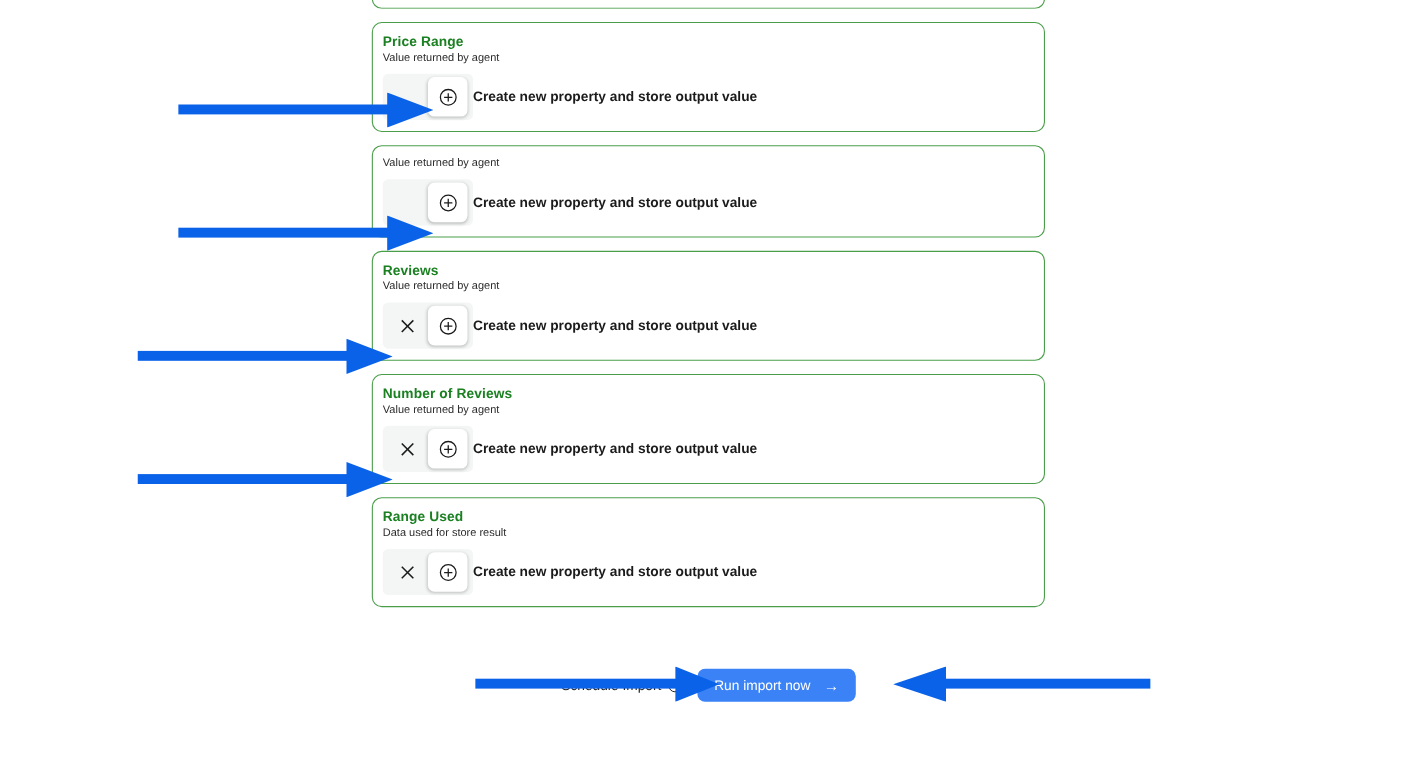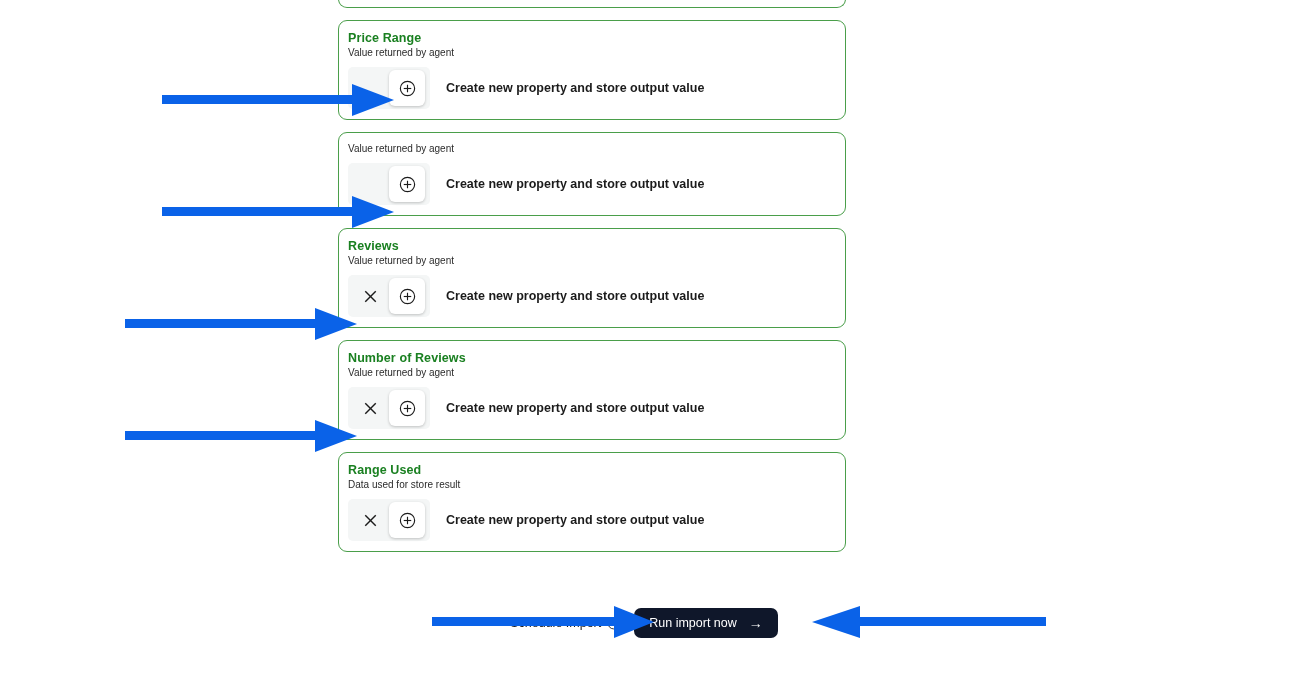--- a/index.html
+++ b/index.html
@@ -19,21 +19,21 @@
   .card-column {
     position: absolute;
     left: 338px;
     top: -22px;
     width: 612px;
   }
 
   .out-card {
     position: relative;
     box-sizing: border-box;
-    width: 508px;
+    width: 612px;
     background: #ffffff;
     border: 1.5px solid #4a9e4a;
     border-radius: 9px;
     margin-bottom: 12px;
     padding: 10px 0 10px 0;
   }
 
   .card-title {
     font-size: 12.5px;
     font-weight: bold;
@@ -98,21 +98,20 @@
     box-shadow: 0 1px 3px rgba(0,0,0,0.22);
     cursor: pointer;
     margin-left: 2px;
   }
   .plus-btn svg { display: block; }
 
   .map-label {
     font-size: 12.5px;
     font-weight: bold;
     color: #1b1b1b;
-    margin-left: 16px;
     white-space: nowrap;
   }
 
   
   .footer-bar {
     position: absolute;
     left: 338px;
     top: 604px;
     width: 612px;
     height: 38px;
@@ -130,21 +129,21 @@
     color: #1b1b1b;
     cursor: pointer;
     white-space: nowrap;
   }
   .schedule-link svg { display: block; }
 
   .run-btn {
     display: flex;
     align-items: center;
     gap: 12px;
-    background: #0f172a;
+    background: #3b82f6;
     color: #ffffff;
     border: none;
     border-radius: 7px;
     height: 30px;
     padding: 0 15px;
     font-size: 12.5px;
     font-family: "Liberation Sans", sans-serif;
     cursor: pointer;
     white-space: nowrap;
   }

